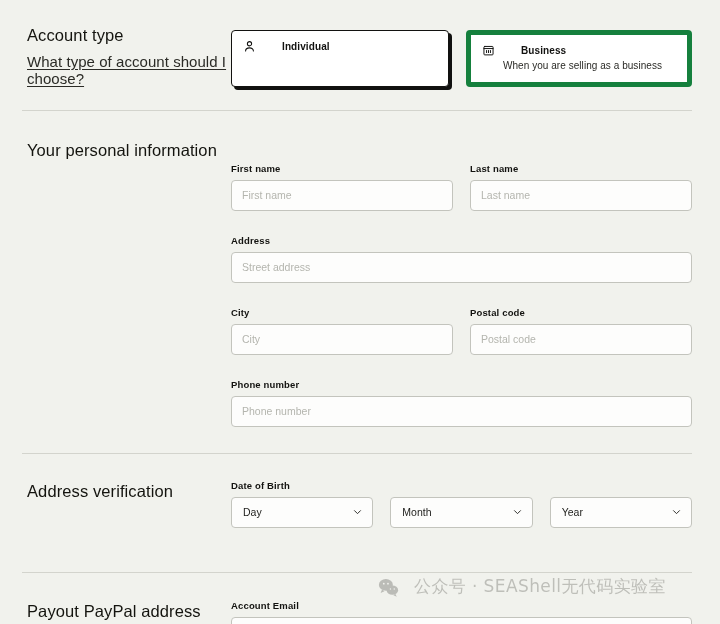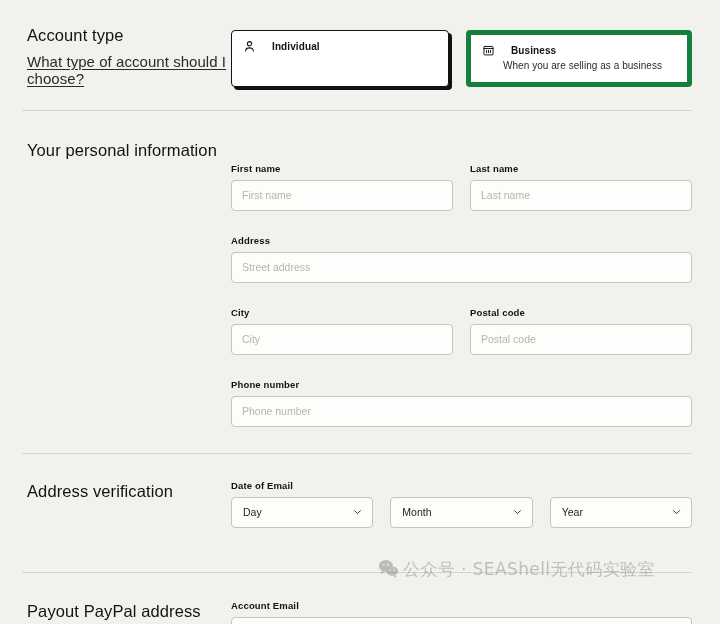--- a/index.html
+++ b/index.html
@@ -81,21 +81,21 @@
     cursor: pointer;
     position: relative;
   }
   .acct-card.selected {
     border: 1.6px solid #121210;
     box-shadow: 3px 3px 0 0 #111110;
   }
   .acct-head {
     display: flex;
     align-items: center;
-    gap: 16px;
+    gap: 26px;
     margin-bottom: 3px;
   }
   .acct-icon {
     width: 13px;
     height: 13px;
     flex: 0 0 13px;
     display: block;
     color: #121210;
   }
   .acct-icon svg { display: block; width: 13px; height: 13px; }
@@ -179,24 +179,24 @@
     height: 9px;
     pointer-events: none;
     color: #2c2c28;
   }
   .chev svg { display: block; width: 9px; height: 9px; }
 
   
   .watermark {
     position: absolute;
     left: 378px;
-    top: 558px;
-    display: flex;
-    align-items: flex-start;
-    gap: 4px;
+    top: 575px;
+    display: flex;
+    align-items: flex-end;
+    gap: 15px;
     pointer-events: none;
     opacity: 0.46;
     user-select: none;
   }
   .wm-icon { width: 21px; height: 21px; flex: 0 0 21px; color: #7d7d78; }
   .wm-icon svg { display: block; width: 21px; height: 21px; }
   .wm-text {
     font-size: 17px;
     color: #84847e;
     letter-spacing: 0.4px;
@@ -296,21 +296,21 @@
     </div>
   </div>
 
   <div class="divider" style="margin-top:26px;"></div>
 
   <div class="section" style="padding-top:26px;">
     <div class="section-left">
       <h2 class="section-title">Address verification</h2>
     </div>
     <div class="section-right">
-      <label class="field-label">Date of Email</label>
+      <label class="field-label">Date of Birth</label>
       <div class="selects-row">
 
         <div class="select-wrap">
           <div class="select-box">Day</div>
           <span class="chev">
             <svg viewBox="0 0 12 12" fill="none" stroke="currentColor" stroke-width="1.3" stroke-linecap="round" stroke-linejoin="round">
                 <path d="M2 4.2 L6 8.2 L10 4.2"></path>
               </svg>
           </span>
         </div>

